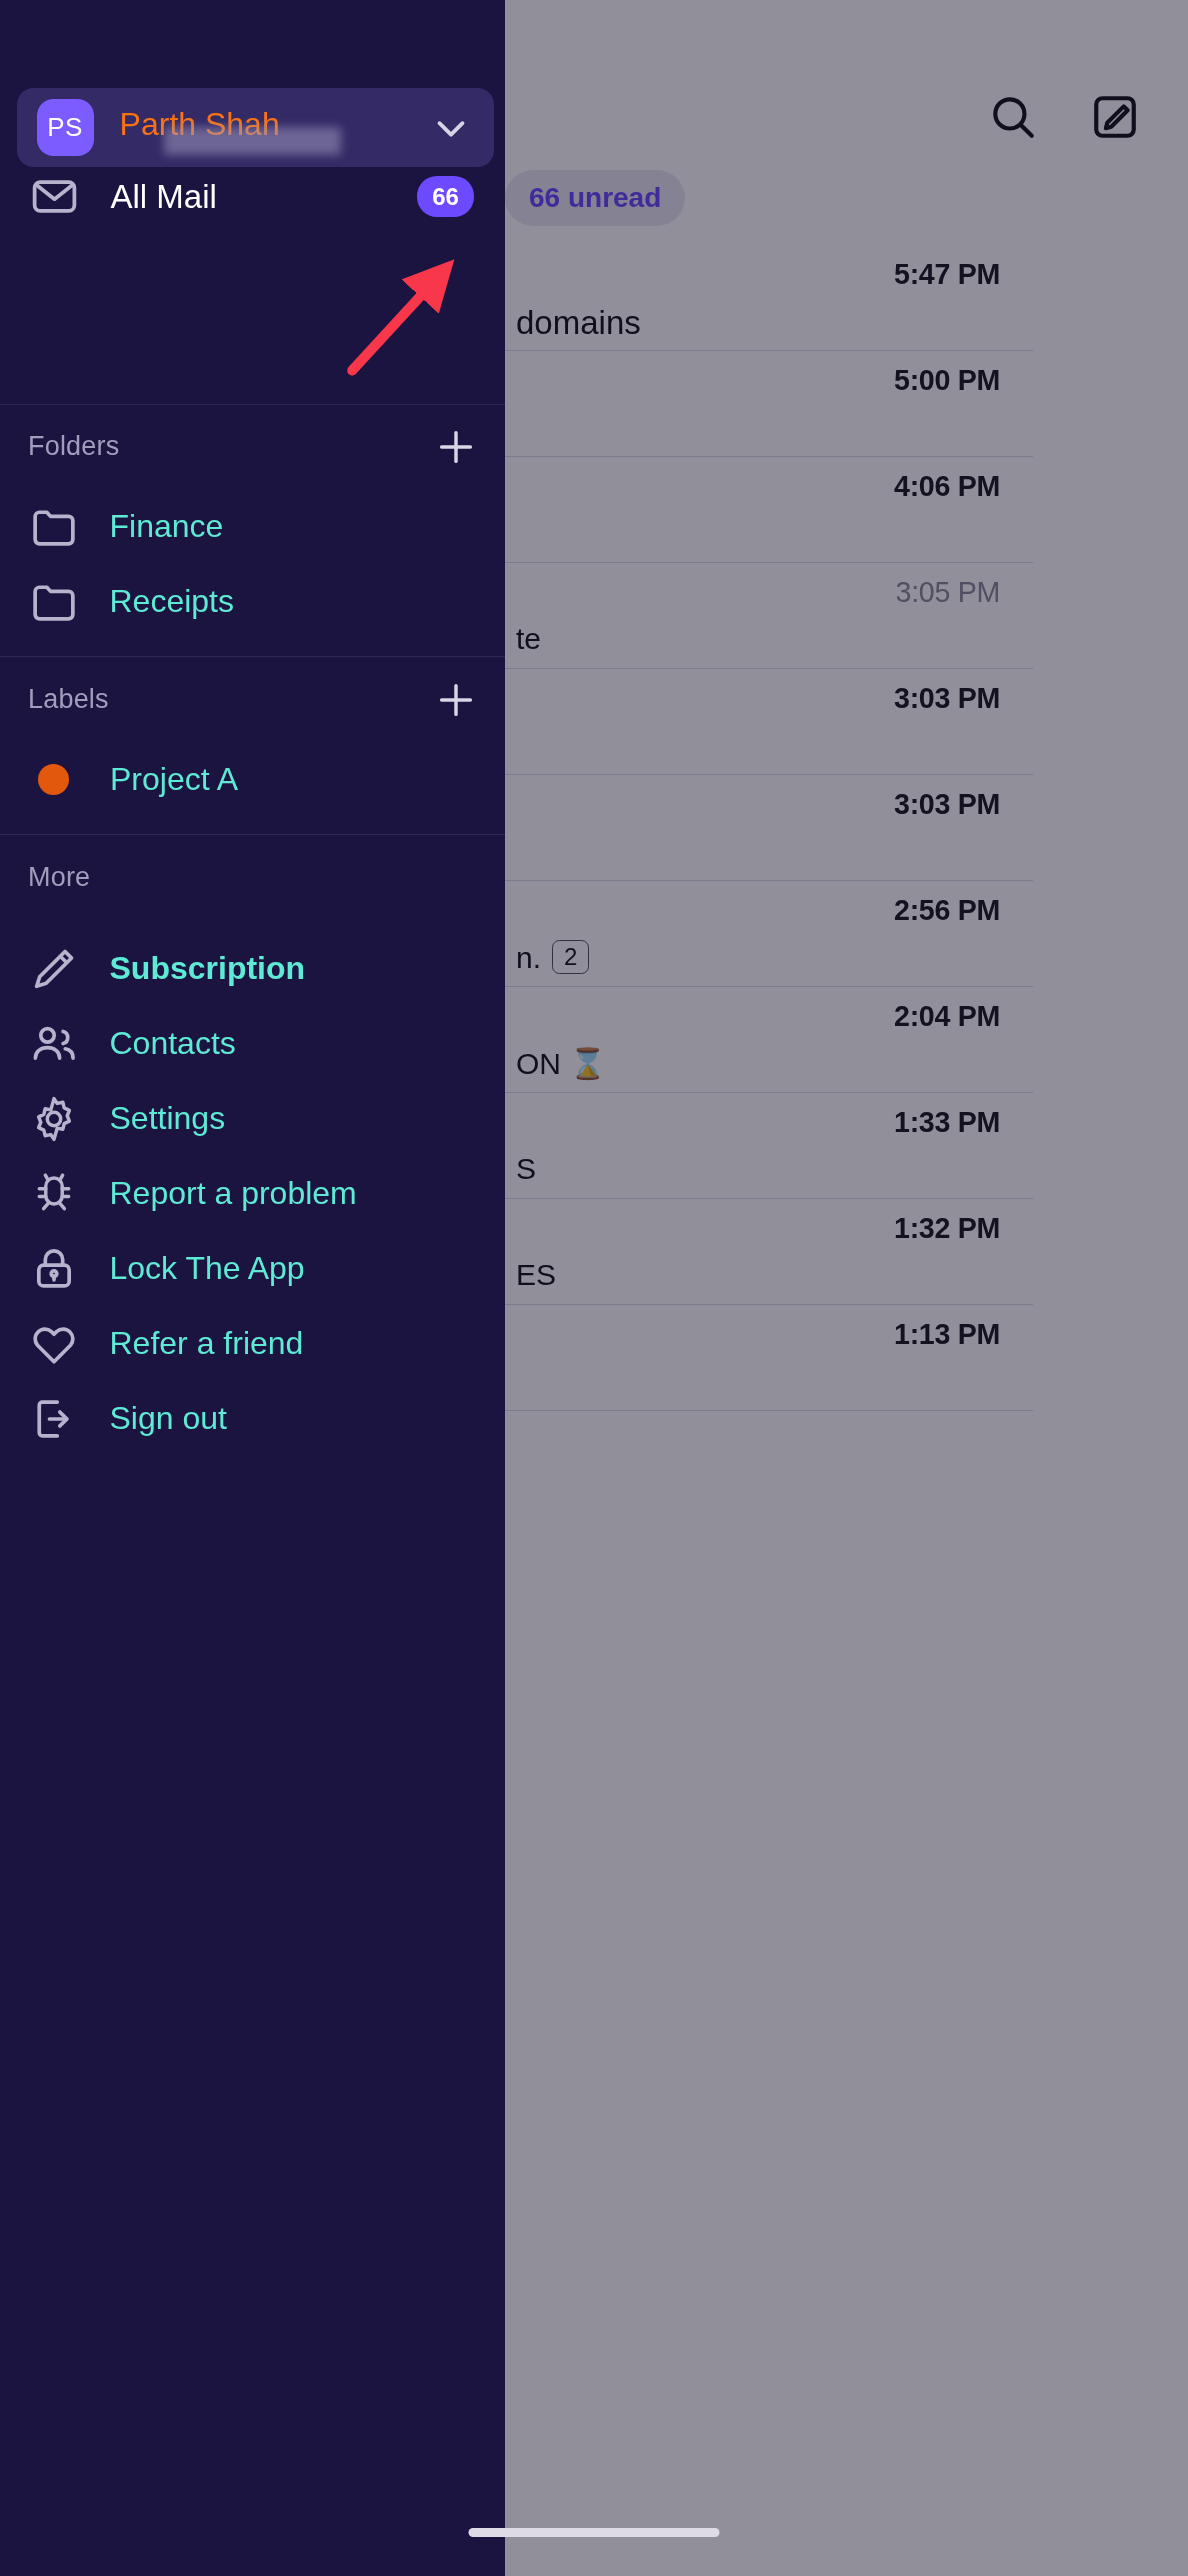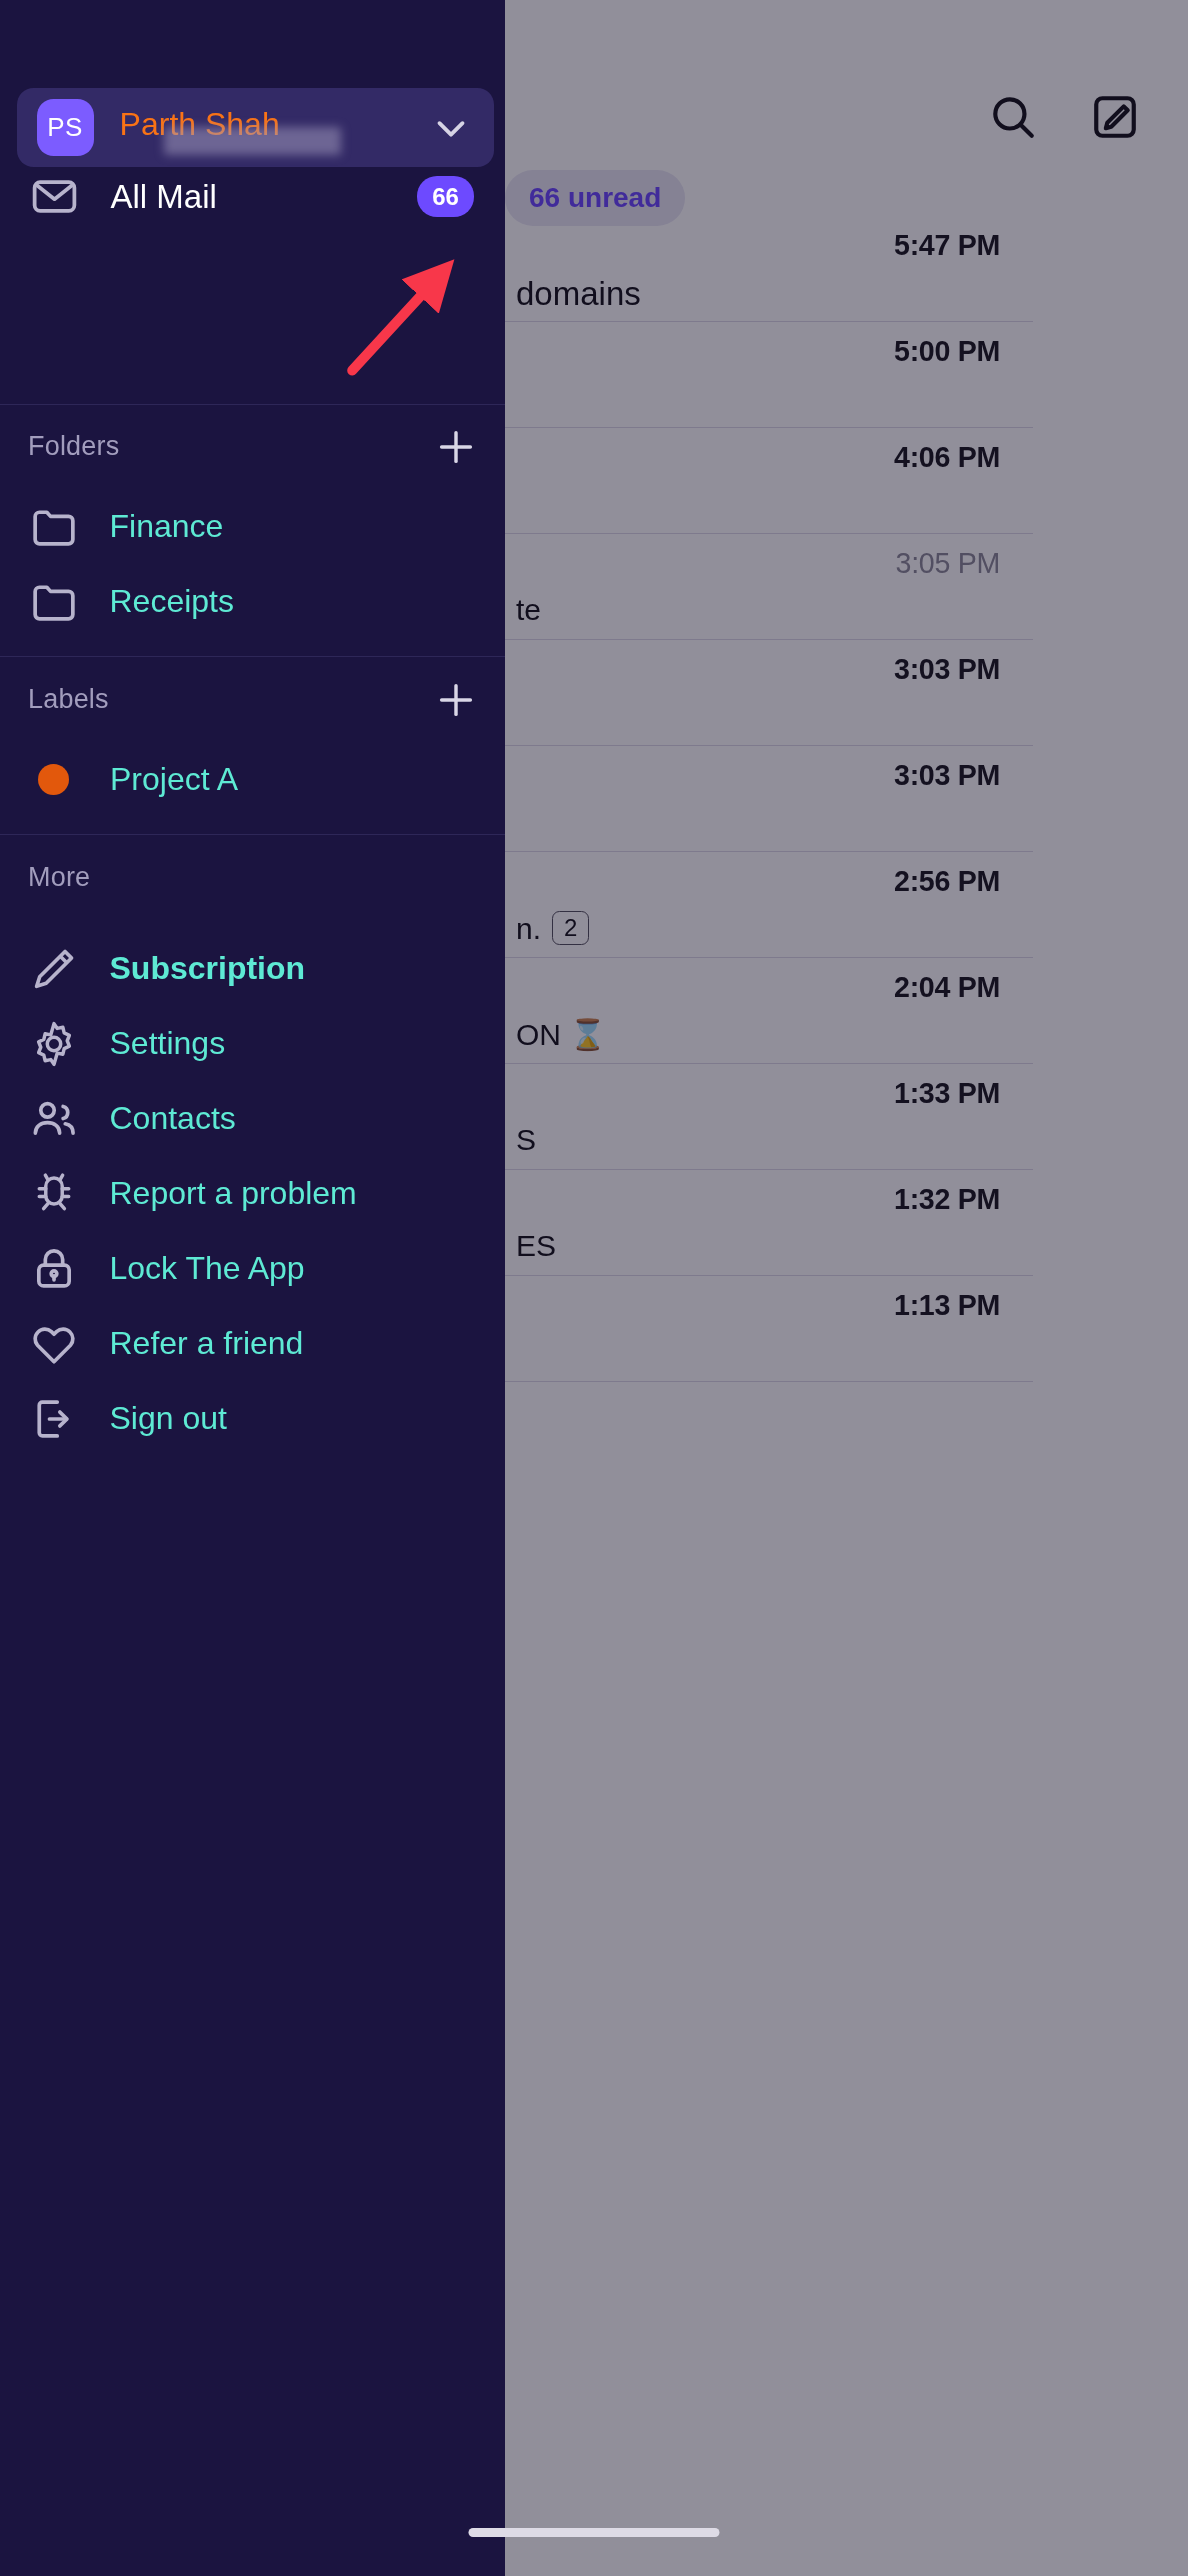--- a/index.html
+++ b/index.html
@@ -25,21 +25,21 @@
   .topbar-icon svg { width:100%; height:100%; display:block; }
 
   .unread-pill {
     position:absolute; left:505px; top:170px;
     background:#e9e7f5; color:#6d4aff;
     font-size:28px; font-weight:700;
     padding:12px 24px; border-radius:28px;
     white-space:nowrap;
   }
 
-  .mail-rows { position:absolute; left:0; top:216px; width:1033px; }
+  .mail-rows { position:absolute; left:0; top:245px; width:1033px; }
   .mail-row {
     position:relative; height:106px;
     border-bottom:0.9px solid #ddd9e8;
     padding:0 33px;
   }
   .mail-row .time {
     position:absolute; right:33px; top:13px;
     font-size:28.6px; font-weight:700; color:#1c1a22;
     letter-spacing:-0.3px;
   }
@@ -317,38 +317,38 @@
         <svg viewBox="0 0 24 24" fill="none" stroke="currentColor" stroke-width="1.7" stroke-linejoin="round">
           <path d="M17.1 3.9 20.1 6.9 8.4 18.6 4 20l1.4-4.4z"></path>
           <path d="M14.9 6.1 17.9 9.1"></path>
         </svg>
       </span>
       <span class="lbl">Subscription</span>
     </div>
 
     <div class="nav-row">
       <span class="ic">
-        <svg viewBox="0 0 24 24" fill="none" stroke="currentColor" stroke-width="1.6" stroke-linejoin="round">
-          <circle cx="12" cy="12" r="3.1"></circle>
-          <path d="M12 2.6l1.5 2.2 2.6-.5.6 2.6 2.4 1.1-1 2.5 1 2.5-2.4 1.1-.6 2.6-2.6-.5L12 21.4l-1.5-2.2-2.6.5-.6-2.6-2.4-1.1 1-2.5-1-2.5 2.4-1.1.6-2.6 2.6.5z"></path>
-        </svg>
-      </span>
-      <span class="lbl">Settings</span>
-    </div>
-
-    <div class="nav-row">
-      <span class="ic">
         <svg viewBox="0 0 24 24" fill="none" stroke="currentColor" stroke-width="1.7" stroke-linecap="round" stroke-linejoin="round">
           <circle cx="9" cy="8" r="3.1"></circle>
           <path d="M3.4 18.5c0-3 2.5-4.8 5.6-4.8s5.6 1.8 5.6 4.8"></path>
           <path d="M16.2 6.2a2.9 2.9 0 0 1 0 5.6"></path>
           <path d="M17.2 14.2c2.2.4 3.6 1.9 3.6 4.3"></path>
         </svg>
       </span>
       <span class="lbl">Contacts</span>
+    </div>
+
+    <div class="nav-row">
+      <span class="ic">
+        <svg viewBox="0 0 24 24" fill="none" stroke="currentColor" stroke-width="1.6" stroke-linejoin="round">
+          <circle cx="12" cy="12" r="3.1"></circle>
+          <path d="M12 2.6l1.5 2.2 2.6-.5.6 2.6 2.4 1.1-1 2.5 1 2.5-2.4 1.1-.6 2.6-2.6-.5L12 21.4l-1.5-2.2-2.6.5-.6-2.6-2.4-1.1 1-2.5-1-2.5 2.4-1.1.6-2.6 2.6.5z"></path>
+        </svg>
+      </span>
+      <span class="lbl">Settings</span>
     </div>
 
     <div class="nav-row">
       <span class="ic">
         <svg viewBox="0 0 24 24" fill="none" stroke="currentColor" stroke-width="1.6" stroke-linecap="round" stroke-linejoin="round">
           <path d="M8.2 8.4a3.8 3.8 0 0 1 7.6 0v4.4a3.8 3.8 0 0 1-7.6 0z"></path>
           <path d="M9.3 5.6 8 3.3M14.7 5.6 16 3.3"></path>
           <path d="M8.2 9.6H5.2M15.8 9.6h3M8.2 13.2H5.2M15.8 13.2h3"></path>
           <path d="M9.2 16.4 7.2 18.8M14.8 16.4l2 2.4"></path>
         </svg>

